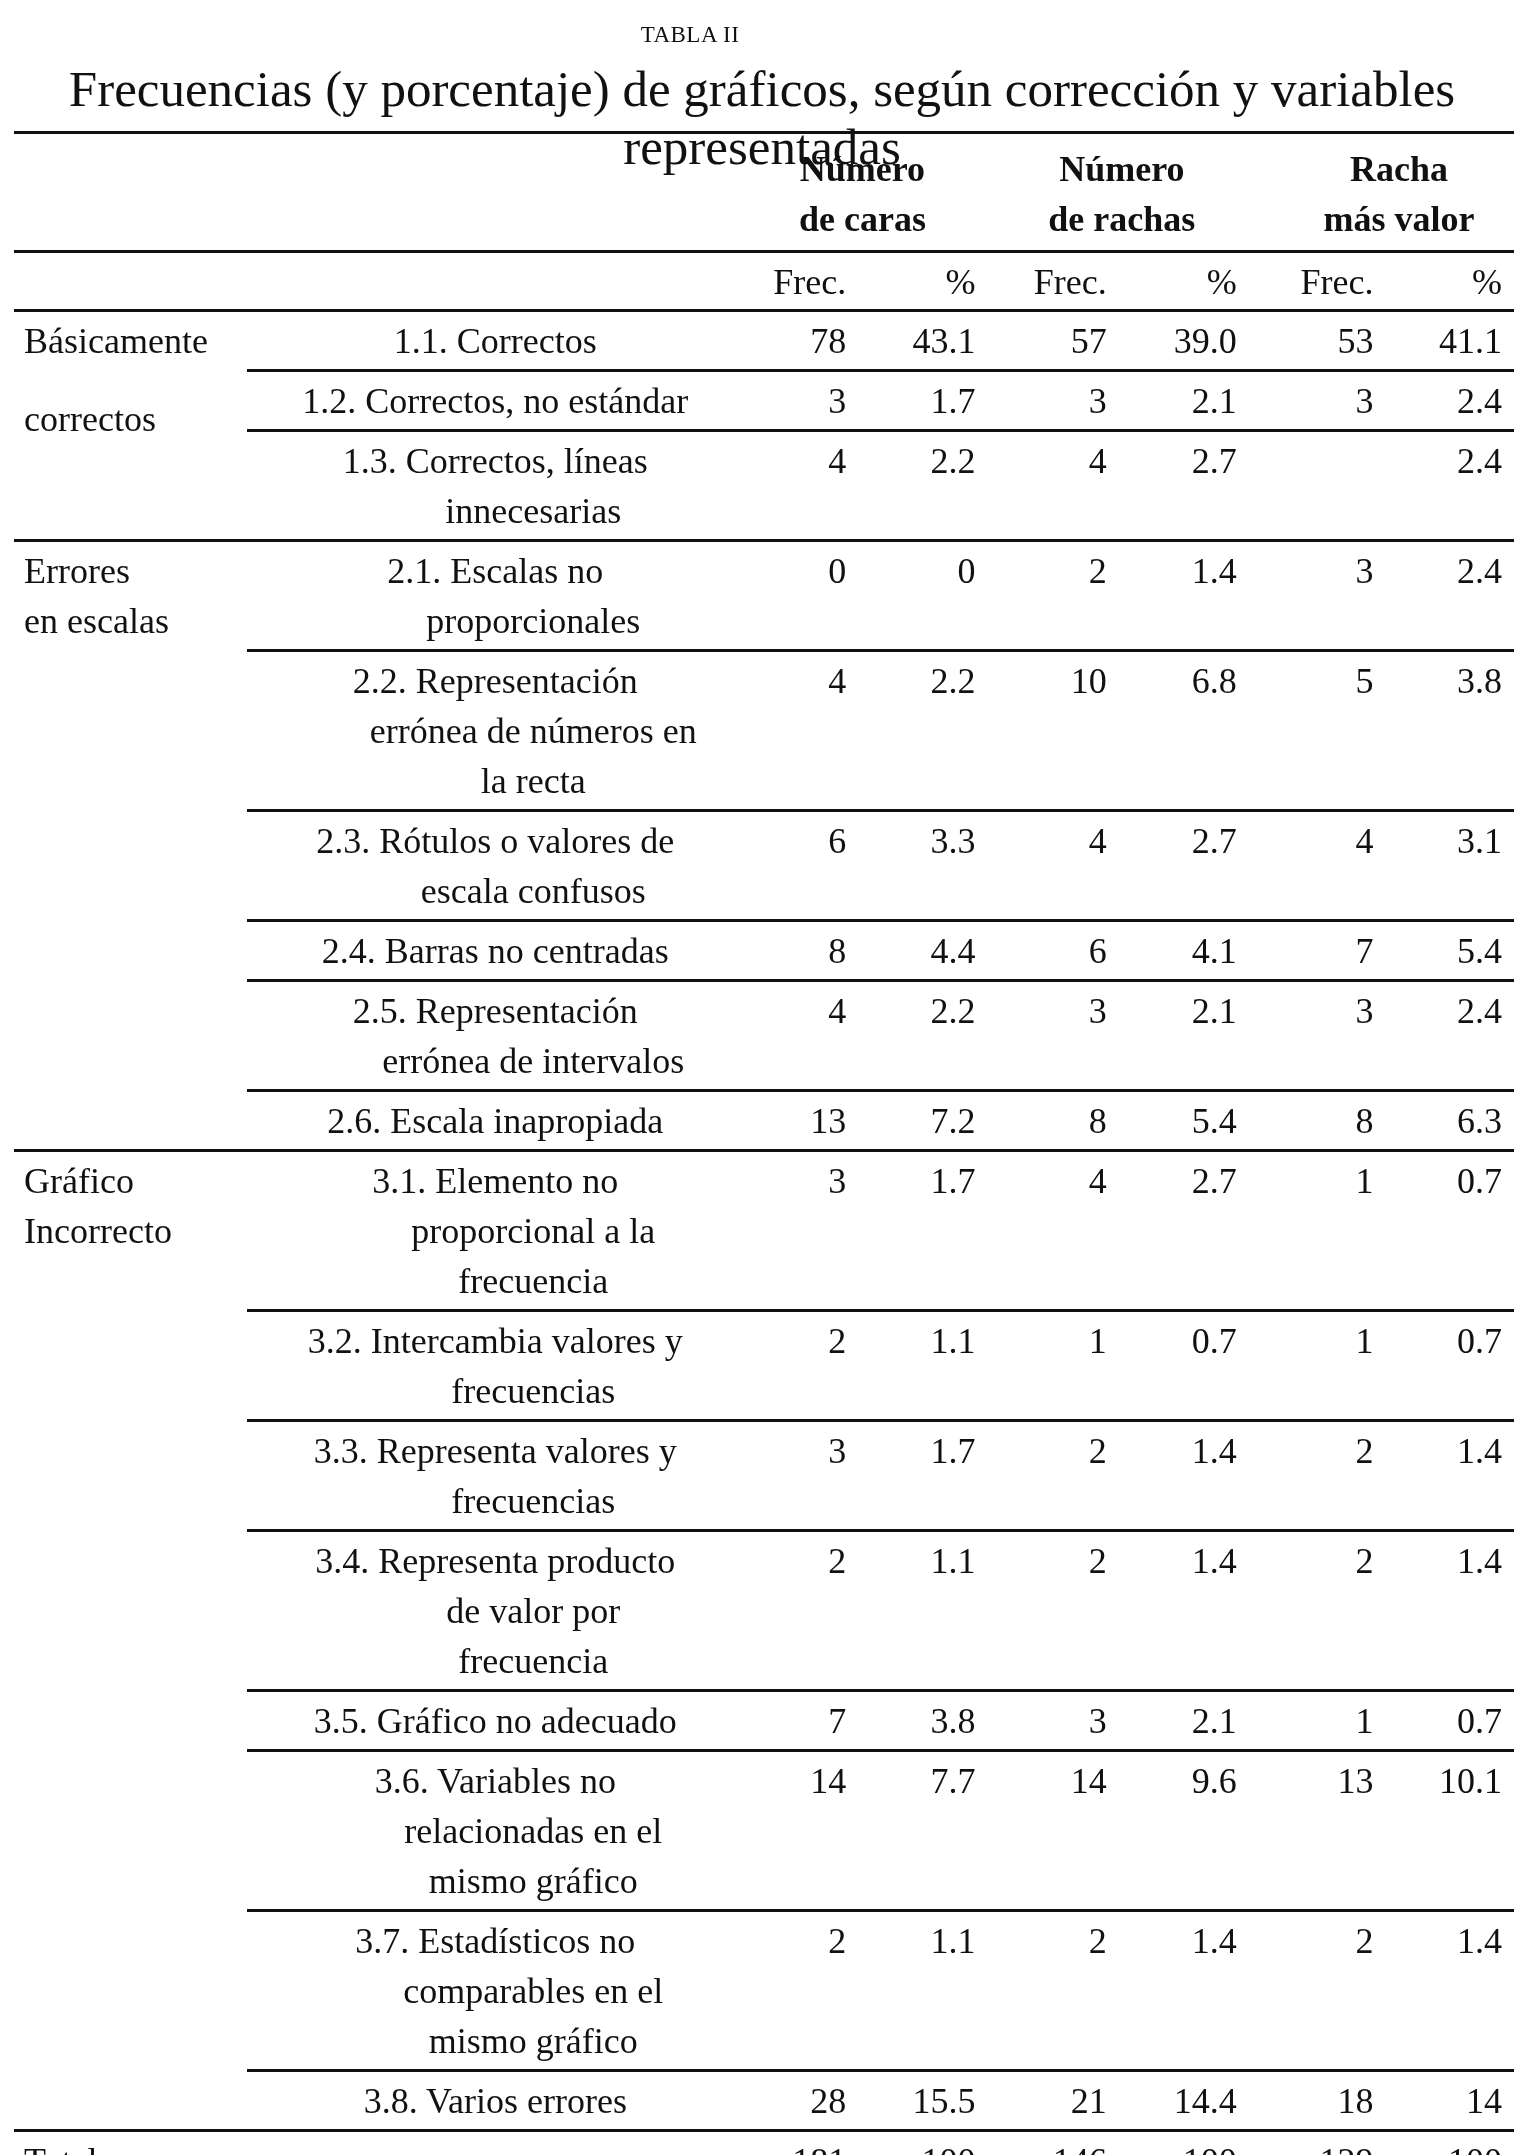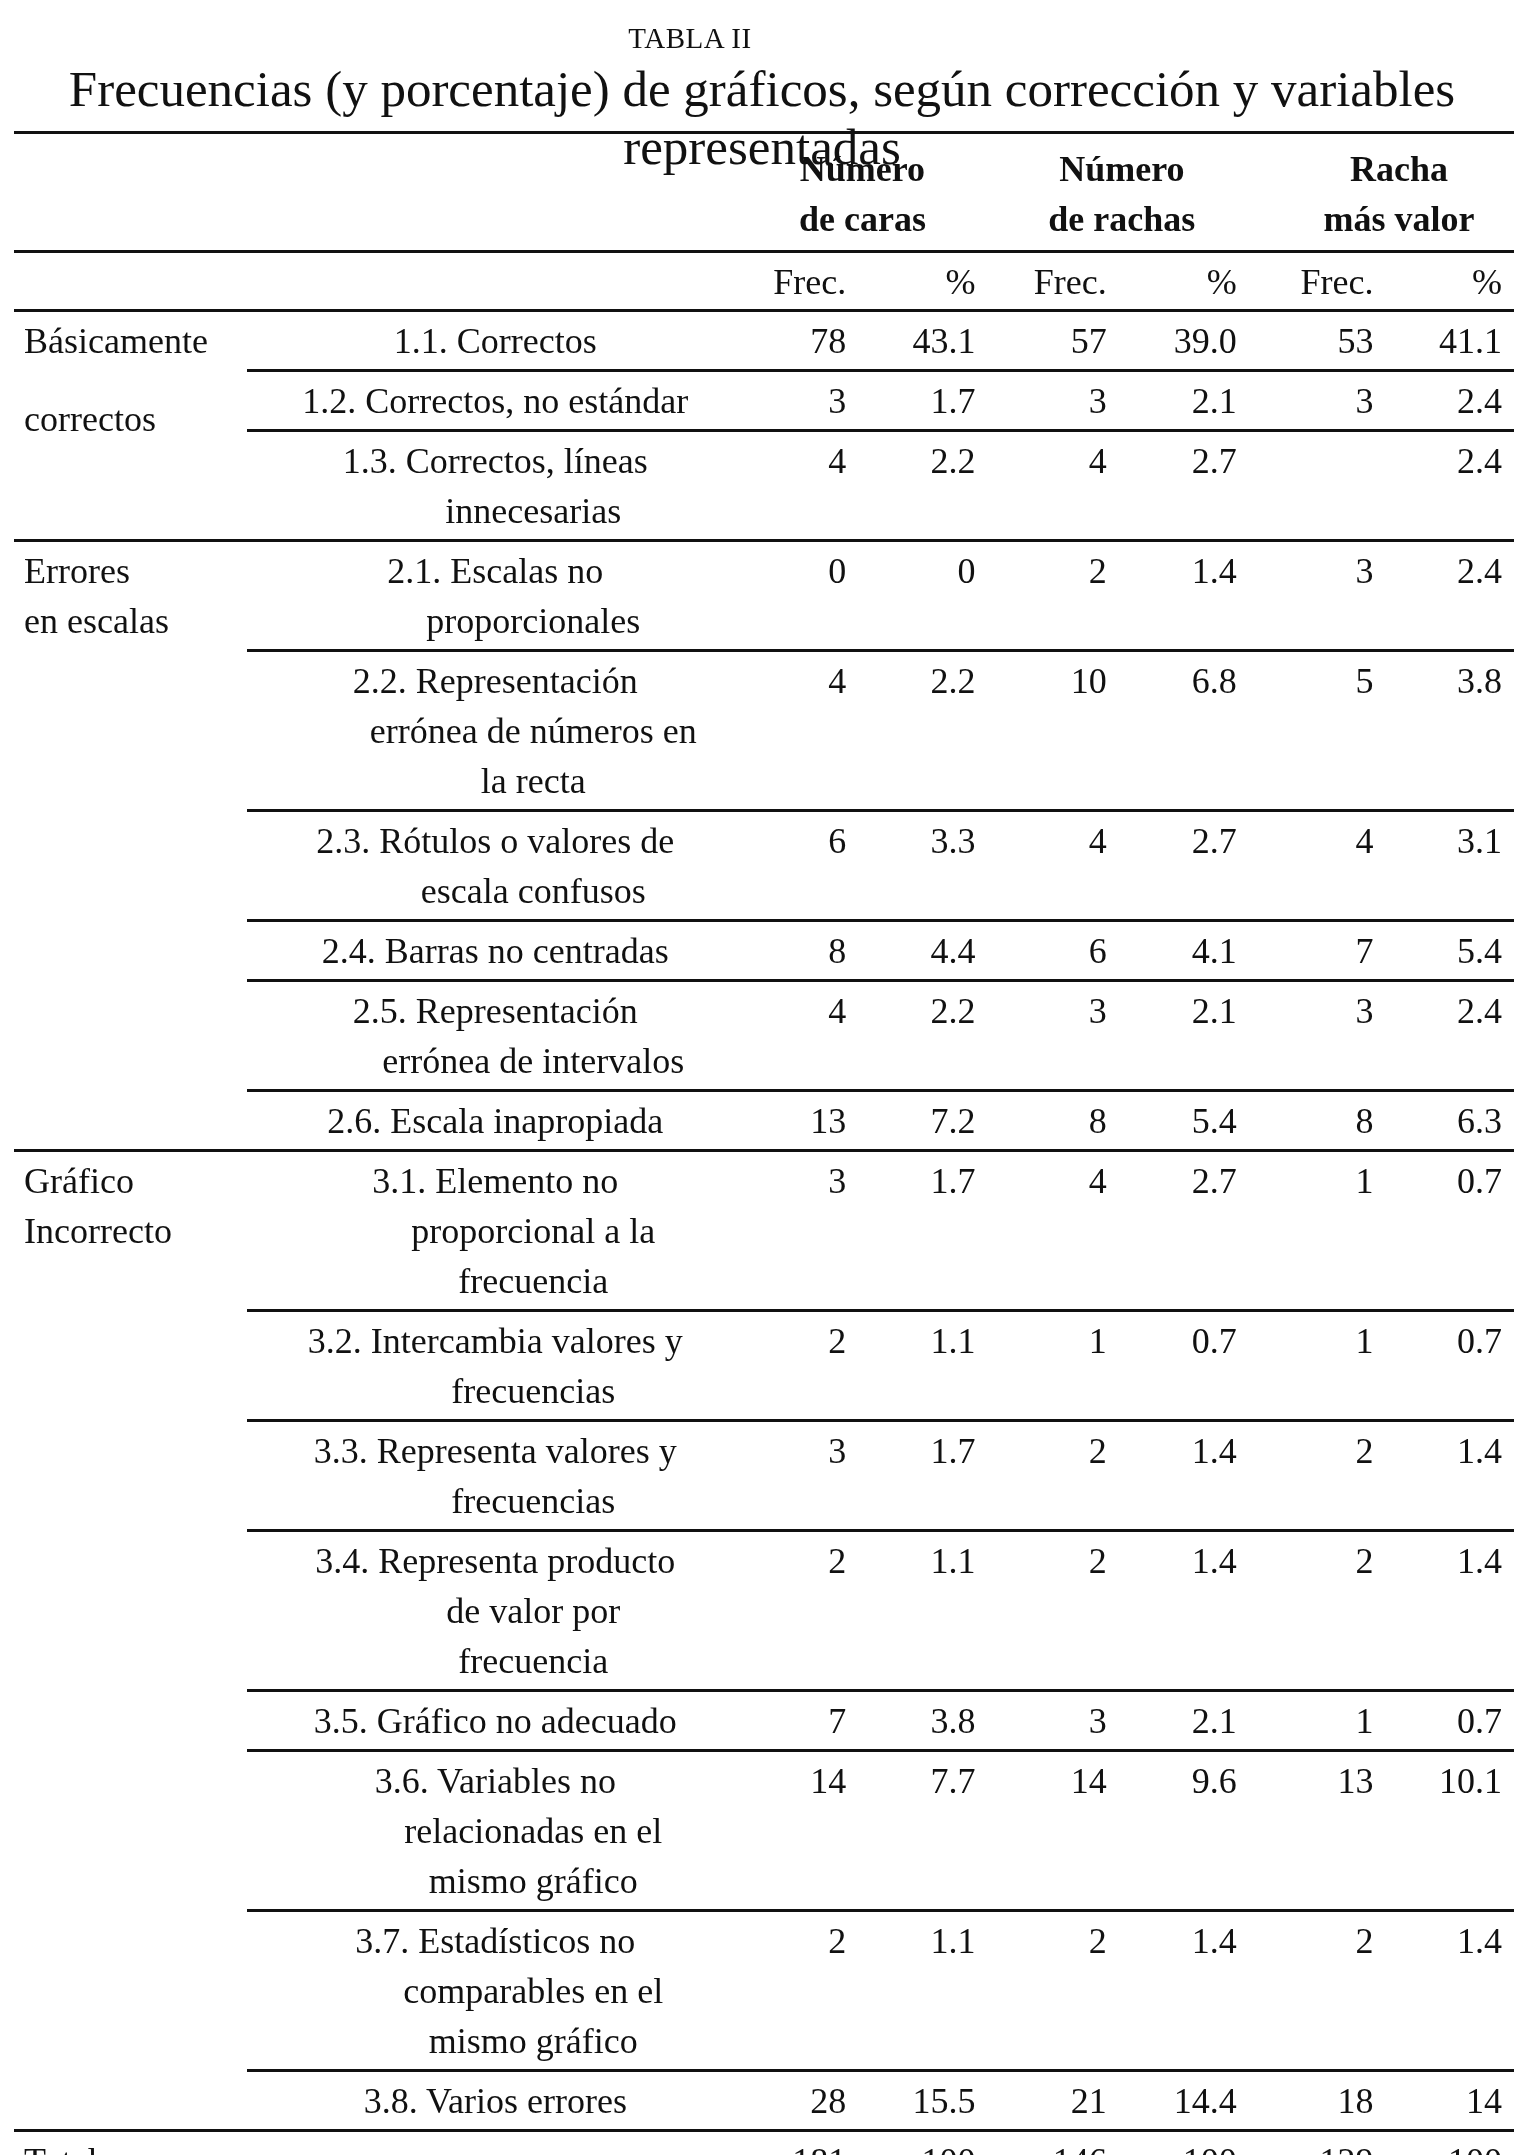--- a/index.html
+++ b/index.html
@@ -1,18 +1,18 @@
 <!DOCTYPE html>
 <html><head>
 <meta charset="utf-8">
 <style>
   html, body { margin:0; padding:0; background:#fff; }
   body { width:1524px; height:2155px; position:relative; overflow:hidden;
          font-family: "Liberation Serif", "DejaVu Serif", serif; color:#111; }
-  .caption-label { position:absolute; top:22px; left:0; width:1380px; text-align:center; font-size:29px; letter-spacing:0.5px; }
+  .caption-label { position:absolute; top:22px; left:0; width:1380px; text-align:center; font-size:23px; letter-spacing:0.5px; }
   .caption-title { position:absolute; top:60px; left:0; width:1524px; text-align:center; font-size:51px; }
   table { position:absolute; top:131px; left:14px; width:1500px; border-collapse:collapse; font-size:36px; line-height:50px; }
   td, th { padding:0; vertical-align:top; font-weight:normal; }
   .rule-top { border-top:3px solid #111; }
   col.c-cat { width:236px; }
   col.c-item { width:500px; }
   col.c-num { width:127px; }
   col.c-pct { width:130px; }
   col.c-num2 { width:132px; }
   col.c-pct2 { width:131px; }

